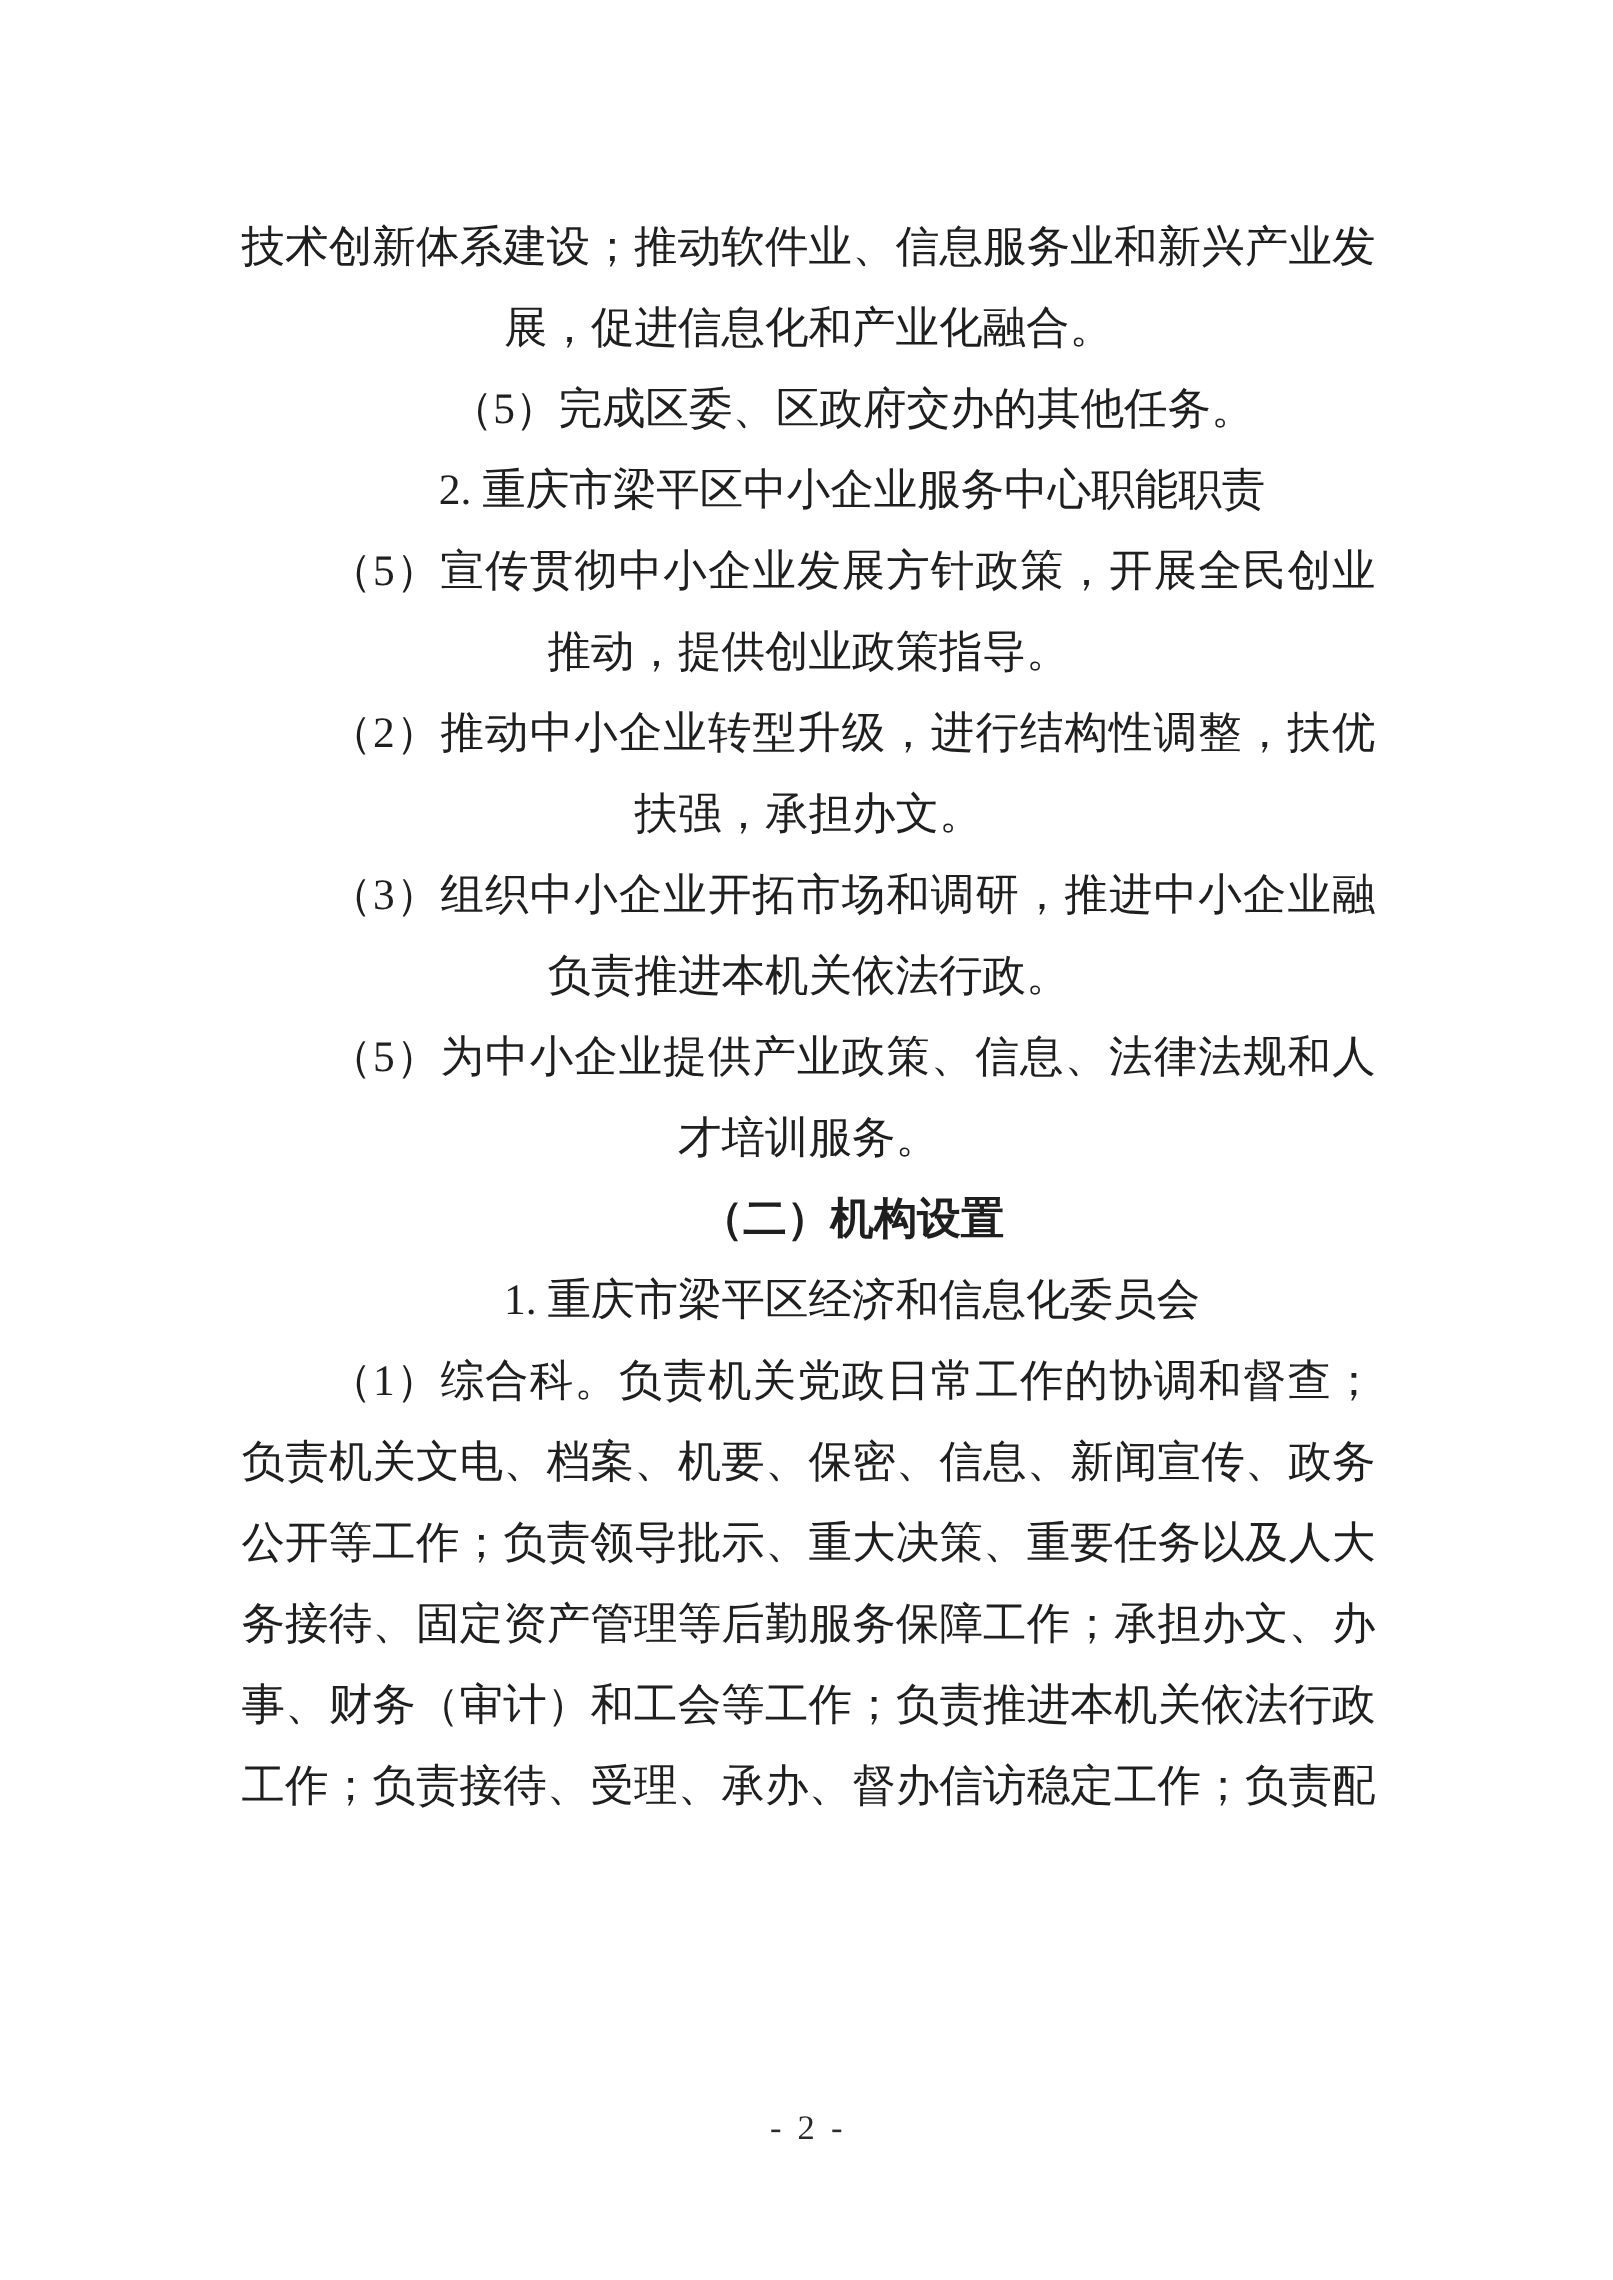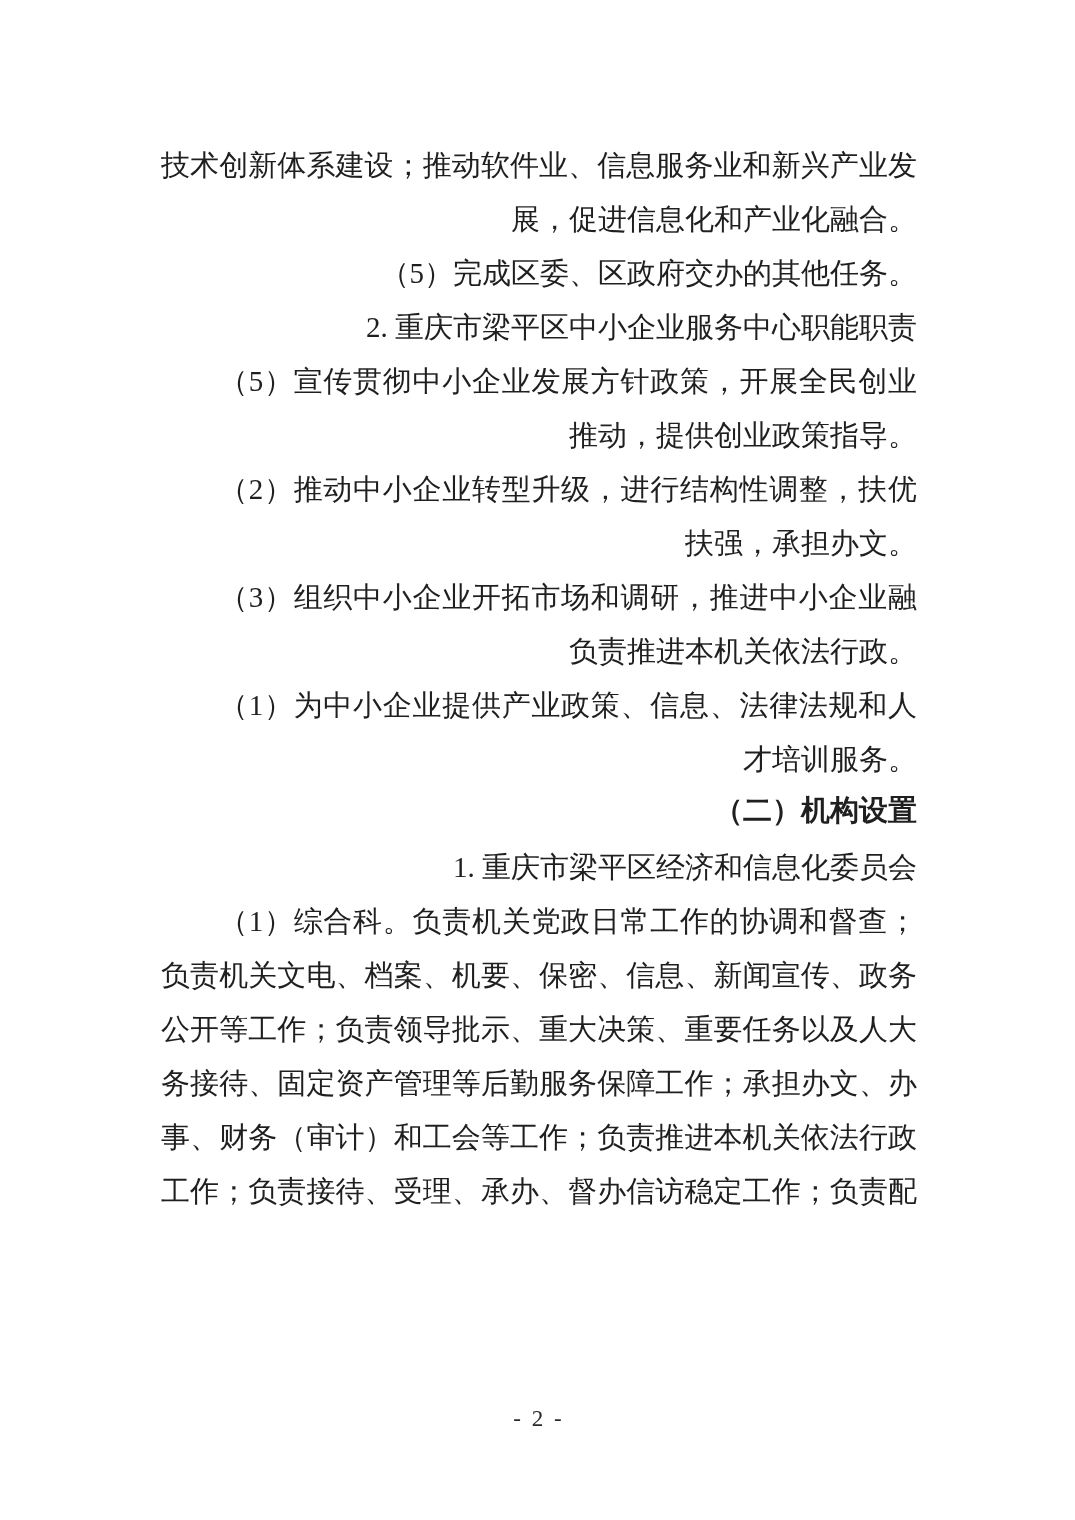--- a/index.html
+++ b/index.html
@@ -19,33 +19,33 @@
   .content {
     position: absolute;
     left: 161px;
     top: 138px;
     width: 756px;
   }
   .line {
     height: 54px;
     line-height: 54px;
     font-size: 29px;
-    text-align: right;
+    text-align: center;
     letter-spacing: 0;
   }
   .line.just {
     text-align: justify;
     text-align-last: justify;
     text-justify: inter-ideograph;
   }
   .line.indent {
     text-indent: 2em;
   }
   .line.hei {
-    font-family: Liberation Mono, monospace;
+    font-family: Liberation Sans, sans-serif;
     font-weight: 700;
   }
   .footer {
     position: absolute;
     left: 0;
     top: 1404px;
     width: 100%;
     text-align: center;
     font-size: 23px;
     line-height: 30px;
@@ -61,21 +61,21 @@
       <div class="line just">技术创新体系建设；推动软件业、信息服务业和新兴产业发</div>
       <div class="line">展，促进信息化和产业化融合。</div>
       <div class="line indent">（5）完成区委、区政府交办的其他任务。</div>
       <div class="line indent">2. 重庆市梁平区中小企业服务中心职能职责</div>
       <div class="line indent just">（5）宣传贯彻中小企业发展方针政策，开展全民创业</div>
       <div class="line">推动，提供创业政策指导。</div>
       <div class="line indent just">（2）推动中小企业转型升级，进行结构性调整，扶优</div>
       <div class="line">扶强，承担办文。</div>
       <div class="line indent just">（3）组织中小企业开拓市场和调研，推进中小企业融</div>
       <div class="line">负责推进本机关依法行政。</div>
-      <div class="line indent just">（1）为中小企业提供产业政策、信息、法律法规和人</div>
+      <div class="line indent just">（5）为中小企业提供产业政策、信息、法律法规和人</div>
       <div class="line">才培训服务。</div>
       <div class="line indent hei">（二）机构设置</div>
       <div class="line indent">1. 重庆市梁平区经济和信息化委员会</div>
       <div class="line indent just">（1）综合科。负责机关党政日常工作的协调和督查；</div>
       <div class="line just">负责机关文电、档案、机要、保密、信息、新闻宣传、政务</div>
       <div class="line just">公开等工作；负责领导批示、重大决策、重要任务以及人大</div>
       <div class="line just">务接待、固定资产管理等后勤服务保障工作；承担办文、办</div>
       <div class="line just">事、财务（审计）和工会等工作；负责推进本机关依法行政</div>
       <div class="line just">工作；负责接待、受理、承办、督办信访稳定工作；负责配</div>
     </div>

